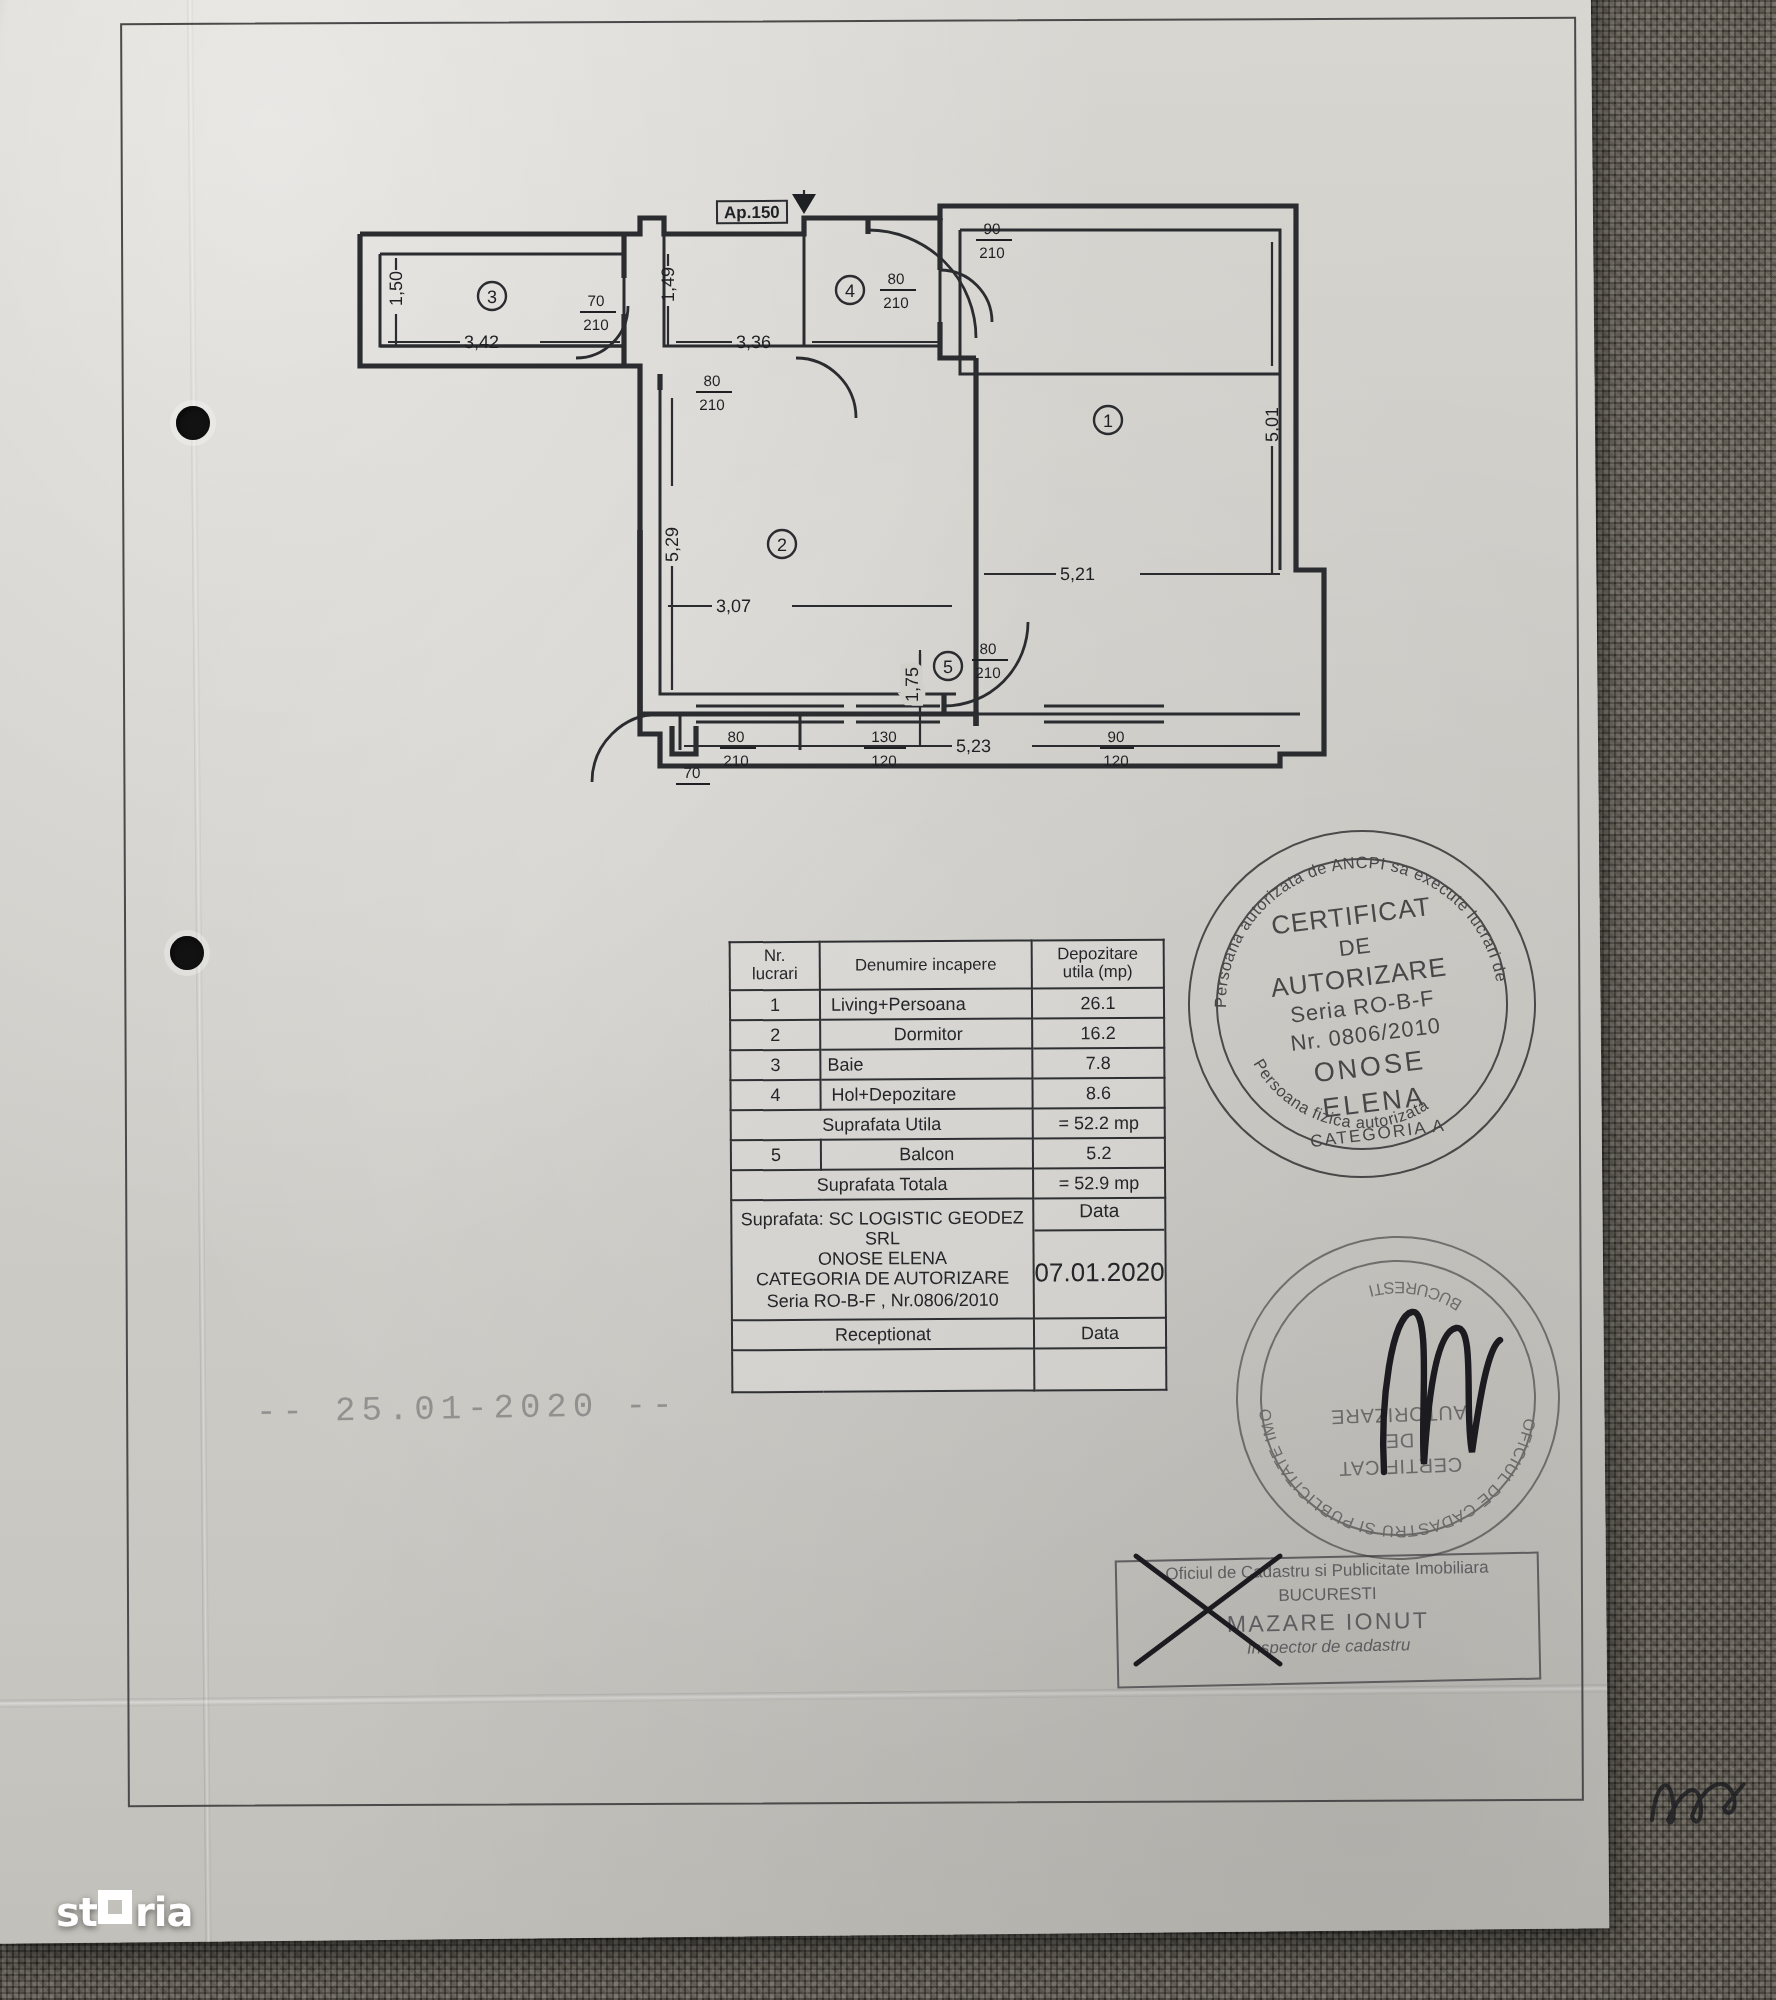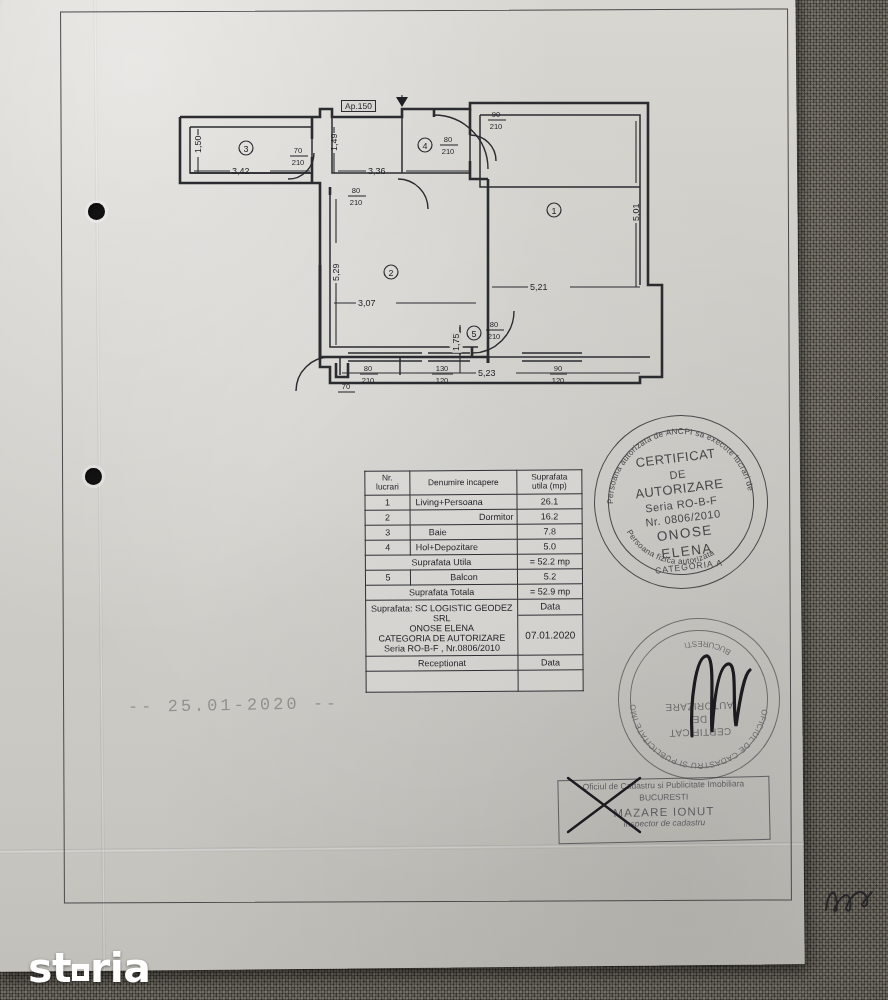--- a/index.html
+++ b/index.html
@@ -170,21 +170,21 @@
     transform:rotate(-1deg);
   }
 
   
   #hw-mark{position:absolute;left:820px;top:880px;width:58px;height:40px;opacity:.8;}
 
   
   #storia{
     position:absolute;left:28px;top:944px;
     font-family:"DejaVu Sans",sans-serif;
-    font-size:41px;font-weight:700;color:#ffffff;
+    font-size:20px;font-weight:700;color:#ffffff;
     letter-spacing:-.5px;
     text-shadow:0 1px 3px rgba(0,0,0,.5);
     display:flex;align-items:baseline;
   }
   #storia .sq{
     display:inline-block;width:17px;height:17px;
     border:5px solid #fff;box-sizing:border-box;
     margin:0 1px;transform:translateY(-1px);
   }
 
@@ -372,57 +372,57 @@
         <text class="txs" x="176" y="306" text-anchor="middle">120</text>
       </g>
 
       <g>
         <path class="dim" d="M 232 -12 L 232 8" stroke-width="1.4"></path>
         <path d="M 226 2 L 238 2 L 232 12 Z" fill="#1f2024"></path>
       </g>
     </svg>
   </div>
 
-  <div style="position:absolute;left:341px;top:100px;border:1.4px solid #2b2c30;background:rgba(214,212,207,.65);padding:0 3px;font-size:8.5px;color:#1f2024;transform:rotate(-0.4deg);font-family:'Liberation Sans',sans-serif;">Ap.150</div>
+  <div style="position:absolute;left:358px;top:100px;border:1.4px solid #2b2c30;background:rgba(214,212,207,.65);padding:0 3px;font-size:8.5px;color:#1f2024;transform:rotate(-0.4deg);font-family:'Liberation Sans',sans-serif;font-weight:bold;">Ap.150</div>
 
   <div id="tbl-wrap">
     <table class="cad">
       <thead>
         <tr>
           <th class="c-nr">
             <span>Nr.</span><br>
             <span>lucrari</span>
           </th>
           <th>Denumire incapere</th>
           <th class="c-sup">
-            <span>Suprafata</span><br>
+            <span>Depozitare</span><br>
             <span>utila (mp)</span>
           </th>
         </tr>
       </thead>
       <tbody>
         <tr>
           <td>1</td>
           <td style="text-align:left;padding-left:5px">Living+Persoana</td>
           <td>26.1</td>
         </tr>
         <tr>
           <td>2</td>
-          <td style="text-align:right;padding-left:5px">Dormitor</td>
+          <td style="text-align:center;padding-left:5px">Dormitor</td>
           <td>16.2</td>
         </tr>
         <tr>
           <td>3</td>
-          <td style="text-align:left;padding-left:18px">Baie</td>
+          <td style="text-align:left;padding-left:3px">Baie</td>
           <td>7.8</td>
         </tr>
         <tr>
           <td>4</td>
           <td style="text-align:left;padding-left:5px">Hol+Depozitare</td>
-          <td>5.0</td>
+          <td>8.6</td>
         </tr>
         <tr class="row-sum">
           <td colspan="2">Suprafata Utila</td>
           <td>= 52.2 mp</td>
         </tr>
         <tr>
           <td>5</td>
           <td>Balcon</td>
           <td>5.2</td>
         </tr>
@@ -432,21 +432,21 @@
         </tr>
         <tr>
           <td colspan="2" class="exec">
             <span>Suprafata: SC LOGISTIC GEODEZ SRL</span><br>
             <span>ONOSE ELENA</span><br>
             <span>CATEGORIA DE AUTORIZARE</span><br>
             <span>Seria RO-B-F , Nr.0806/2010</span>
           </td>
           <td style="padding:0">
             <div style="border-bottom:1px solid #2f3034;font-size:9.5px;padding:2px 0">Data</div>
-            <div style="font-size:10px;padding:14px 0">07.01.2020</div>
+            <div style="font-size:13px;padding:14px 0">07.01.2020</div>
           </td>
         </tr>
         <tr>
           <td colspan="2" class="recep">Receptionat</td>
           <td class="recep">Data</td>
         </tr>
         <tr class="blankrow">
           <td colspan="2"></td>
           <td></td>
         </tr>

